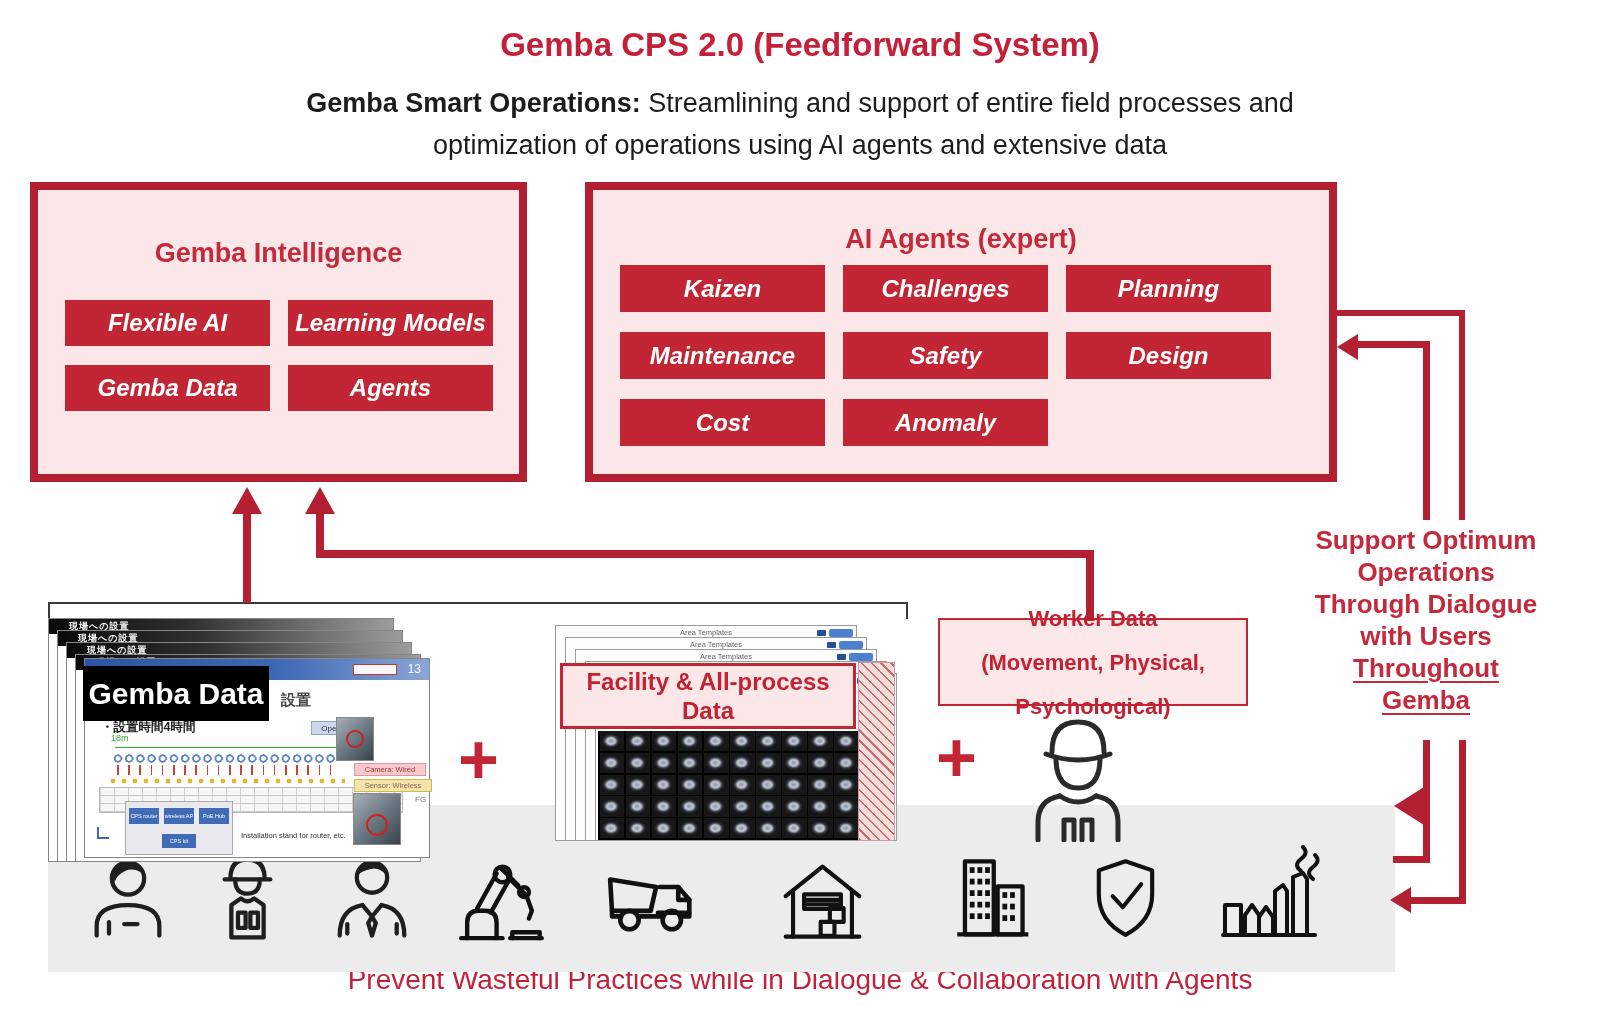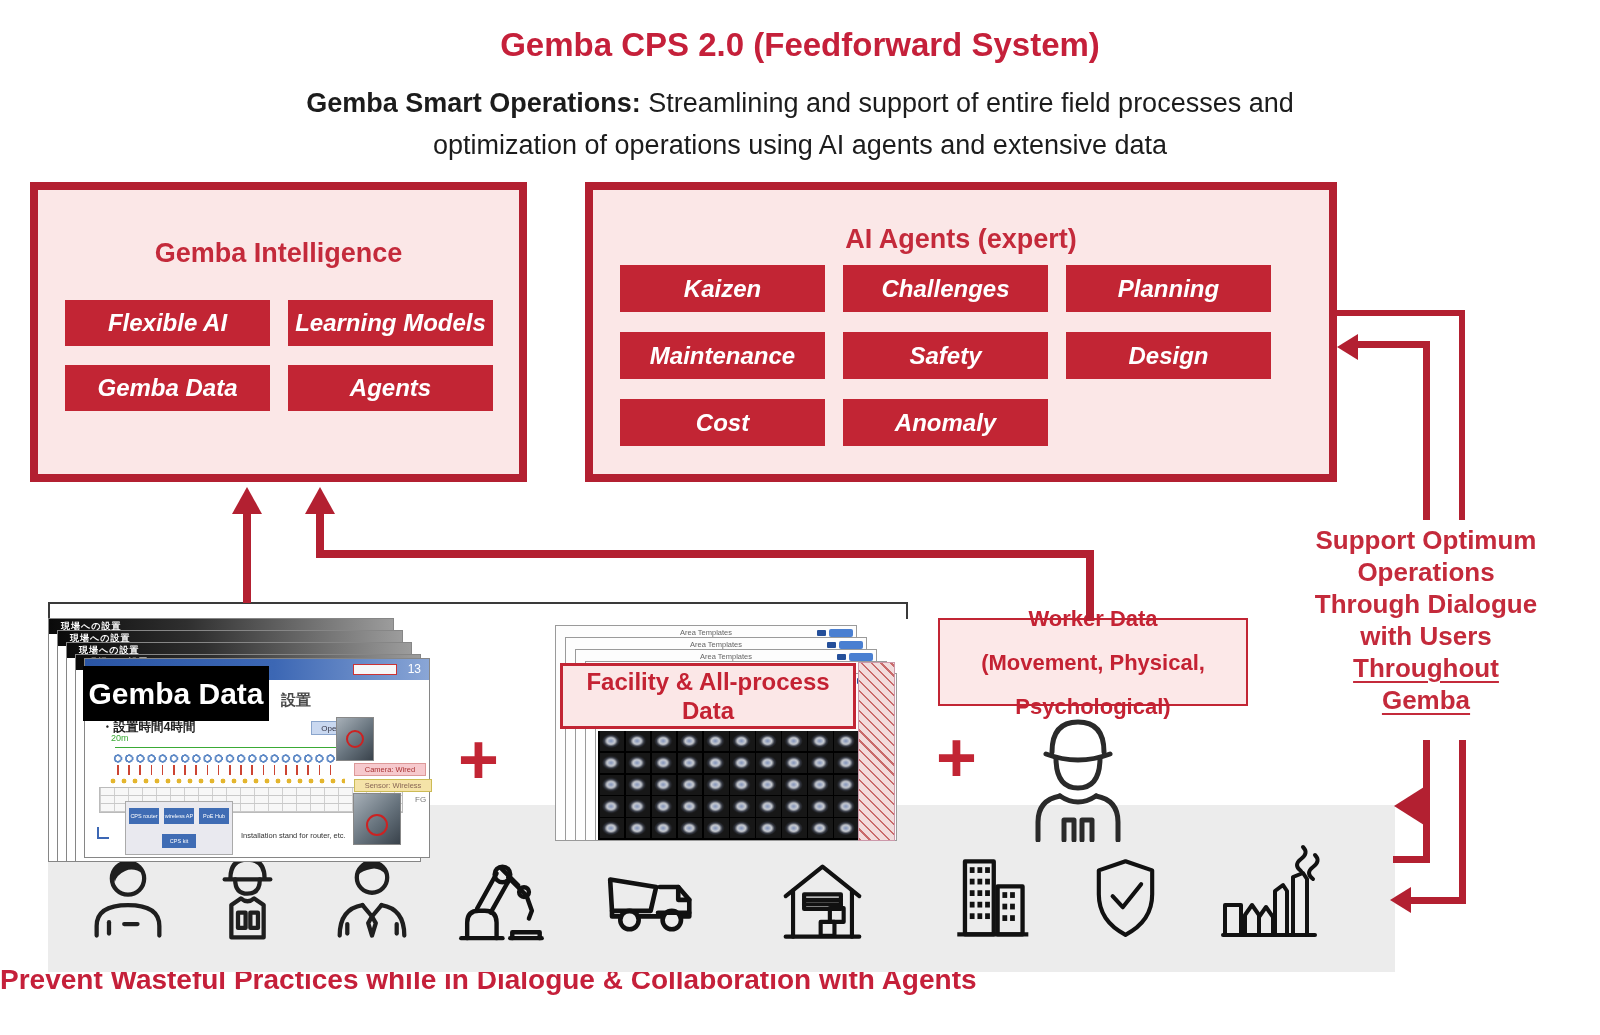--- a/index.html
+++ b/index.html
@@ -30,21 +30,21 @@
   .side-note{top:524px; left:1280px; width:292px; text-align:center; color:#c42a3b; font-size:26px; font-weight:600; line-height:32px;}
   .side-note .u{text-decoration:underline; text-decoration-thickness:2px; text-underline-offset:4px;}
 
   .bracket{top:602px; left:48px; width:860px; height:17px; border-top:2.5px solid #3a3a3a; border-left:2.5px solid #3a3a3a; border-right:2.5px solid #3a3a3a;}
 
   .band{top:805px; left:48px; width:1347px; height:167px; background:var(--band); z-index:1;}
 
   
   .gstack{top:618px; left:48px; width:384px; height:246px; z-index:4;}
   .gcard{position:absolute; background:#fff; border:1.5px solid #868686;}
-  .ghead{height:15px; background:linear-gradient(90deg,#0a0a0a 0%,#2f2f2f 40%,#9c9c9c 100%); color:#fff; font-size:9px; font-weight:bold; line-height:15px; padding-left:12px; letter-spacing:1px; overflow:hidden;}
+  .ghead{height:15px; background:linear-gradient(90deg,#0a0a0a 0%,#2f2f2f 40%,#9c9c9c 100%); color:#fff; font-size:9px; font-weight:bold; line-height:15px; padding-left:20px; letter-spacing:1px; overflow:hidden;}
   .gfront{left:36px; top:40px; width:346px; height:200px; z-index:6;}
   .bluehead{position:absolute; left:0; top:0; width:100%; height:21px; background:linear-gradient(90deg,#2a55a4 0%,#3c67b4 55%,#8aa6d6 100%);}
   .badge{position:absolute; right:32px; top:5px; width:44px; height:11px; background:#f7f7f7; border:1.5px solid #c33;}
   .pagenum{position:absolute; right:8px; top:3px; color:#fff; font-size:12px;}
   .gd-label{position:absolute; left:-2px; top:7px; width:186px; height:55px; background:#000; color:#fff; font-size:30px; font-weight:bold; display:flex; align-items:center; justify-content:center;}
   .jp-partial{position:absolute; left:196px; top:32px; font-size:15px; font-weight:bold; color:#4a4a4a;}
   .jp-bullet{position:absolute; left:16px; top:60px; font-size:12.5px; font-weight:bold; color:#222;}
   .dist{position:absolute; left:26px; top:74px; font-size:9px; color:#3aaa35;}
   .greenline{position:absolute; left:30px; top:88px; width:222px; border-top:1.5px solid #3aaa35;}
   .circles{position:absolute; left:28px; top:94px; width:224px; height:11px;
@@ -84,21 +84,21 @@
     background-image:repeating-linear-gradient(45deg, #c96a6a 0 1.5px, transparent 1.5px 7px); border:1px solid #c9a;}
   .flabel{top:663px; left:560px; width:296px; height:66px; z-index:7; background:var(--pink); border:3px solid var(--red);
     display:flex; flex-direction:column; align-items:center; justify-content:center; color:#c42233; font-size:24px; font-weight:bold; line-height:29px;}
 
   
   .wbox{top:618px; left:938px; width:310px; height:88px; background:#fce8e8; border:2.5px solid var(--red); z-index:5;
     display:flex; flex-direction:column; align-items:center; justify-content:center; color:#c42233; font-size:22px; font-weight:600; line-height:27px;gap:17px;}
 
   .plus{color:var(--red); font-size:70px; font-weight:bold; line-height:44px; z-index:4;}
 
-  .caption{top:964px; left:0; width:1600px; text-align:left; color:#c5203a; font-size:28px; font-weight:700;}
+  .caption{top:964px; left:0; width:1600px; text-align:center; color:#c5203a; font-size:28px; font-weight:400;}
 
   .icon{z-index:3;}
   .icon svg{display:block;}
 </style>
 </head>
 <body>
 
 <div class="abs title">Gemba CPS 2.0 (Feedforward System)</div>
 <div class="abs subtitle">
   <div><b>Gemba Smart Operations:</b><span> Streamlining and support of entire field processes and</span></div>
@@ -173,21 +173,21 @@
       <div class="ghead">現場への設置</div>
     </div>
 
   <div class="gcard gfront">
     <div class="bluehead"></div>
     <div class="badge"></div>
     <div class="pagenum">13</div>
     <div class="gd-label">Gemba Data</div>
     <div class="jp-partial">設置</div>
     <div class="jp-bullet">・設置時間4時間</div>
-    <div class="dist">20m</div>
+    <div class="dist">18m</div>
     <div class="greenline"></div>
     <div class="circles"></div>
     <div class="ticks"></div>
     <div class="ydots"></div>
     <div class="gtable"></div>
     <div class="callout">Operator</div>
     <div class="photo" style="left:251px; top:58px; width:38px; height:44px;">
       <div class="redcirc" style="left:9px; top:12px; width:18px; height:18px;"></div>
     </div>
     <div class="lab-cam">Camera: Wired</div>

